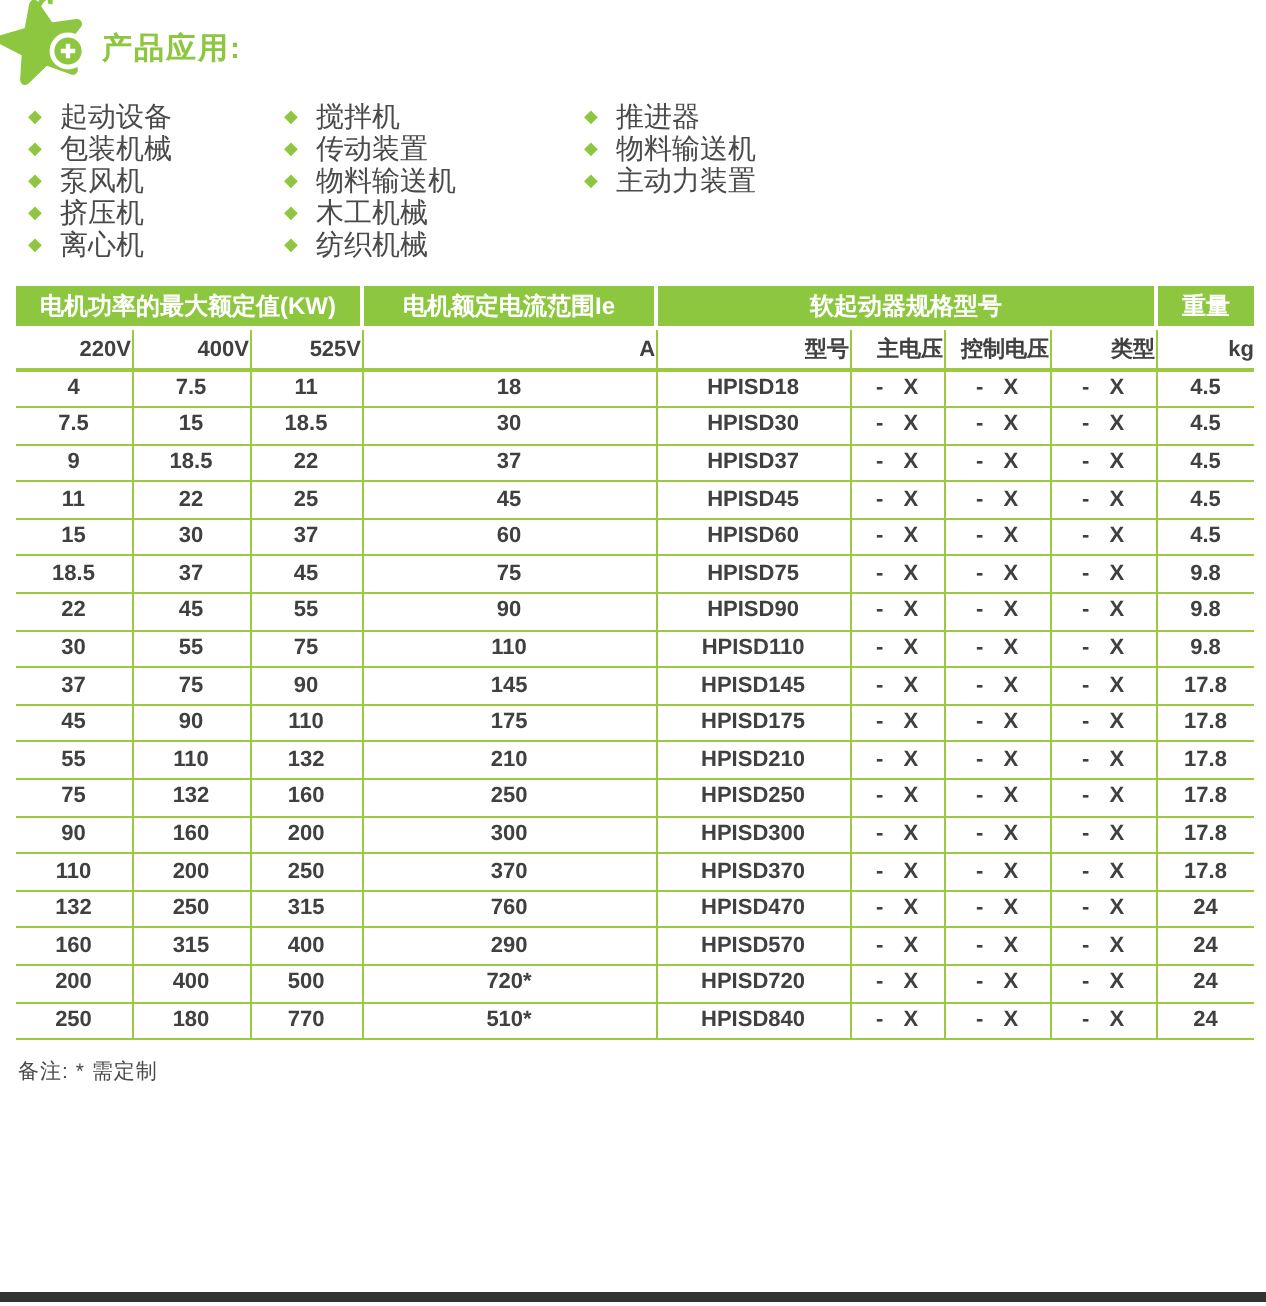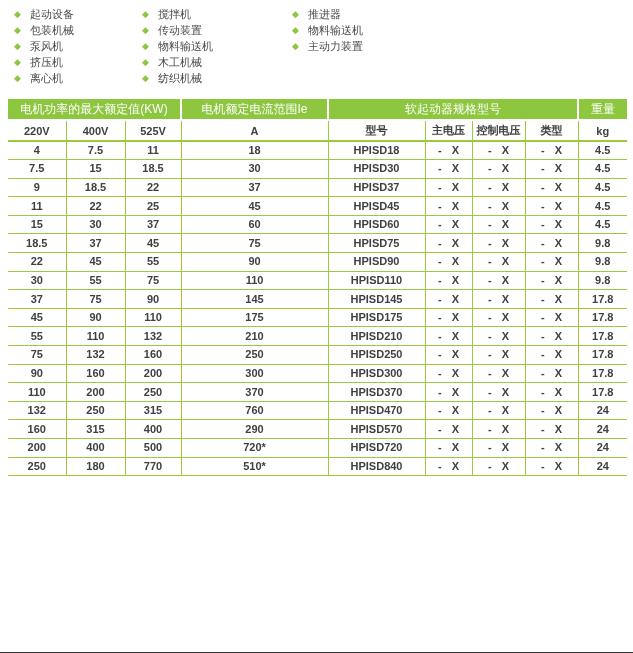--- a/index.html
+++ b/index.html
@@ -20,36 +20,36 @@
   .section-title{font-size:15px;font-weight:bold;color:var(--green);margin-left:4px;letter-spacing:1px;}
 
   
   .apps{display:flex;margin:6px 0 0 14px;}
   .app-col{display:flex;flex-direction:column;}
   .app-col1{width:128px;}
   .app-col2{width:150px;}
   .app-col3{flex:1;}
   .app-item{display:flex;align-items:center;height:16px;}
   .diamond{color:var(--green);font-size:9px;width:16px;line-height:16px;}
-  .app-label{font-size:11px;color:#4a4a4a;line-height:16px;}
+  .app-label{font-size:14px;color:#4a4a4a;line-height:16px;}
 
   
   .table-title{margin:27px 0 0 8px;font-size:15.5px;font-weight:600;color:var(--green);letter-spacing:.5px;}
 
   
   table{border-collapse:collapse;table-layout:fixed;width:619px;margin:13px 0 0 8px;}
   col.c1{width:58px;}col.c2{width:59px;}col.c3{width:56px;}col.c4{width:147px;}
   col.c5{width:97px;}col.c6{width:47px;}col.c7{width:53px;}col.c8{width:53px;}col.c9{width:49px;}
   thead tr.g th{
-    background:var(--green);color:#fff;font-size:12px;font-weight:normal;
+    background:var(--green);color:#fff;font-size:12px;font-weight:bold;
     height:21px;border-left:2px solid #fff;border-bottom:2px solid #fff;padding:0;text-align:center;
   }
   thead tr.g th:first-child{border-left:none;}
   thead tr.s th{
-    font-size:11px;font-weight:bold;color:var(--text-dark);height:21px;padding:0;text-align:center;
+    font-size:11px;font-weight:bold;color:var(--text-dark);height:21px;padding:0;text-align:right;
     border:1px solid var(--border-green);border-top:none;border-bottom:2px solid var(--border-green);
   }
   thead tr.s th:first-child{border-left:none;}
   thead tr.s th:last-child{border-right:none;margin-left:45px;}
   tbody td{
     font-size:11px;font-weight:700;color:var(--text-dark);text-align:center;
     height:18.6px;padding:0;border:1px solid var(--border-green);line-height:1;
   }
   tbody td:first-child{border-left:none;}
   tbody td:last-child{border-right:none;}
@@ -59,20 +59,31 @@
   .footnote{margin:9px 0 0 9px;font-size:10.5px;color:#4a4a4a;letter-spacing:.5px;}
 
   
   .footer-bar{position:absolute;left:0;right:0;bottom:2px;height:5px;background:var(--footer-bar);}
 </style>
 </head>
 <body>
 
 <div class="page">
 
+  <div class="section-header">
+    <svg class="star" viewBox="0 0 48 46" aria-hidden="true">
+      <path d="M20 6 C 22 0, 27 -1, 26 4" stroke="#8DC63F" stroke-width="2.4" fill="none"></path>
+      <g transform="rotate(-12 22 23)">
+        <path d="M22 4 L27.3 16.8 L41 17.8 L30.5 26.5 L34.2 39.8 L22 32.2 L9.8 39.8 L13.5 26.5 L3 17.8 L16.7 16.8 Z" fill="#8DC63F" stroke="#8DC63F" stroke-width="5" stroke-linejoin="round"></path>
+      </g>
+      <circle cx="35" cy="27.5" r="8" fill="#8DC63F" stroke="#ffffff" stroke-width="2.4"></circle>
+      <path d="M31.4 27.5 H38.6 M35 23.9 V31.1" stroke="#ffffff" stroke-width="2.2"></path>
+    </svg>
+    <span class="section-title">产品应用:</span>
+  </div>
 
   <div class="apps">
       <div class="app-col app-col1">
         <div class="app-item">
           <span class="diamond">◆</span>
           <span class="app-label">起动设备</span>
         </div>
         <div class="app-item">
           <span class="diamond">◆</span>
           <span class="app-label">包装机械</span>
@@ -355,15 +366,16 @@
           <td>510*</td>
           <td>HPISD840</td>
           <td class="dx">- X</td>
           <td class="dx">- X</td>
           <td class="dx">- X</td>
           <td>24</td>
         </tr>
       </tbody>
   </table>
 
+  <div class="footnote">备注: * 需定制</div>
 
   <div class="footer-bar"></div>
 </div>
 
 </body></html>

